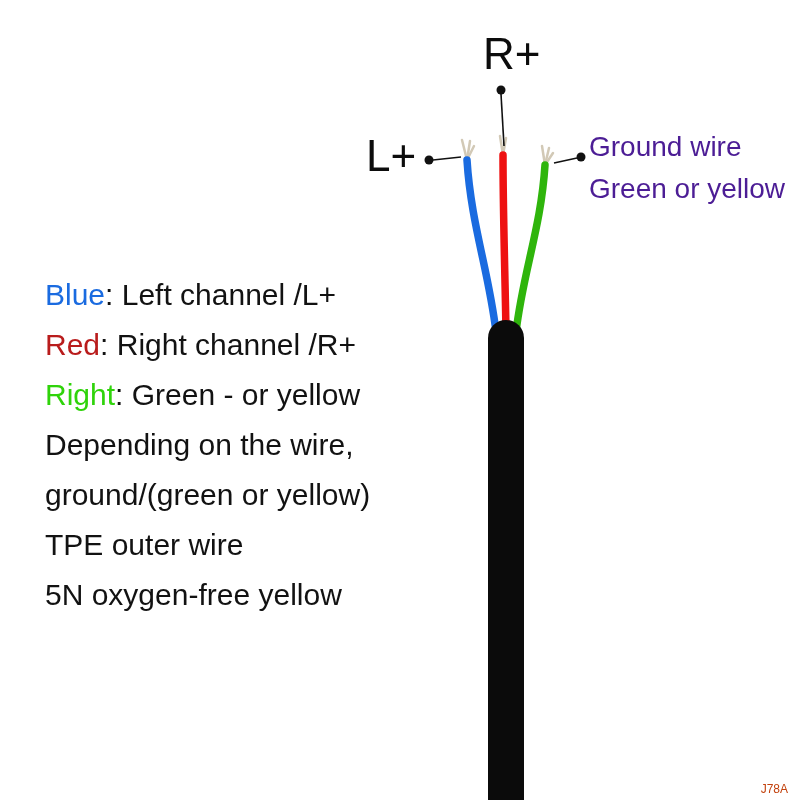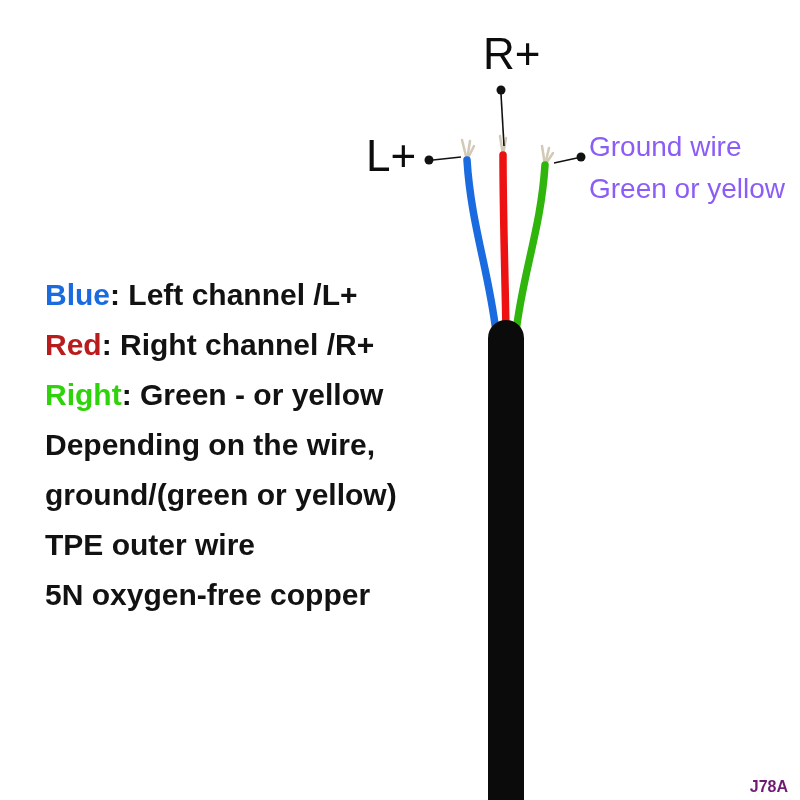--- a/index.html
+++ b/index.html
@@ -31,42 +31,42 @@
     letter-spacing: 0px;
     line-height: 1;
   }
   .label-rplus { left: 483px; top: 32px; }
   .label-lplus { left: 366px; top: 134px; }
   .label-ground {
     position: absolute;
     left: 589px;
     top: 126px;
     font-size: 28px;
-    color: #8b5cf6;
+    color: #4c1d95;
     line-height: 42px;
     font-weight: 400;
   }
   .legend {
     position: absolute;
     left: 45px;
     top: 270px;
     font-size: 30px;
     color: #121212;
     line-height: 50px;
-    font-weight: 700;
+    font-weight: 400;
     white-space: nowrap;
   }
   .legend-line { height: 50px; }
   .watermark {
     position: absolute;
     right: 12px;
     bottom: 4px;
-    font-size: 16px;
-    color: #701a75;
-    font-weight: 700;
+    font-size: 12px;
+    color: #c2410c;
+    font-weight: 400;
   }
 </style>
 </head>
 <body>
 
 <div class="canvas">
 
   <svg class="diagram-svg" viewBox="0 0 800 800">
 
     <g fill="none" stroke-width="2.5" stroke-linecap="round" style="stroke: rgb(210, 201, 182);">
@@ -114,18 +114,18 @@
     <div>Green or yellow</div>
   </div>
 
   <div class="legend">
     <div class="legend-line"><span style="color: rgb(26, 107, 224);">Blue</span><span>: Left channel /L+</span></div>
     <div class="legend-line"><span style="color: #b91c1c;">Red</span><span>: Right channel /R+</span></div>
     <div class="legend-line"><span style="color: rgb(47, 211, 10);">Right</span><span>: Green - or yellow</span></div>
     <div class="legend-line"><span>Depending on the wire,</span></div>
     <div class="legend-line"><span>ground/(green or yellow)</span></div>
     <div class="legend-line"><span>TPE outer wire</span></div>
-    <div class="legend-line"><span>5N oxygen-free copper</span></div>
+    <div class="legend-line"><span>5N oxygen-free yellow</span></div>
   </div>
 
   <div class="watermark">J78A</div>
 
 </div>
 
 </body></html>

